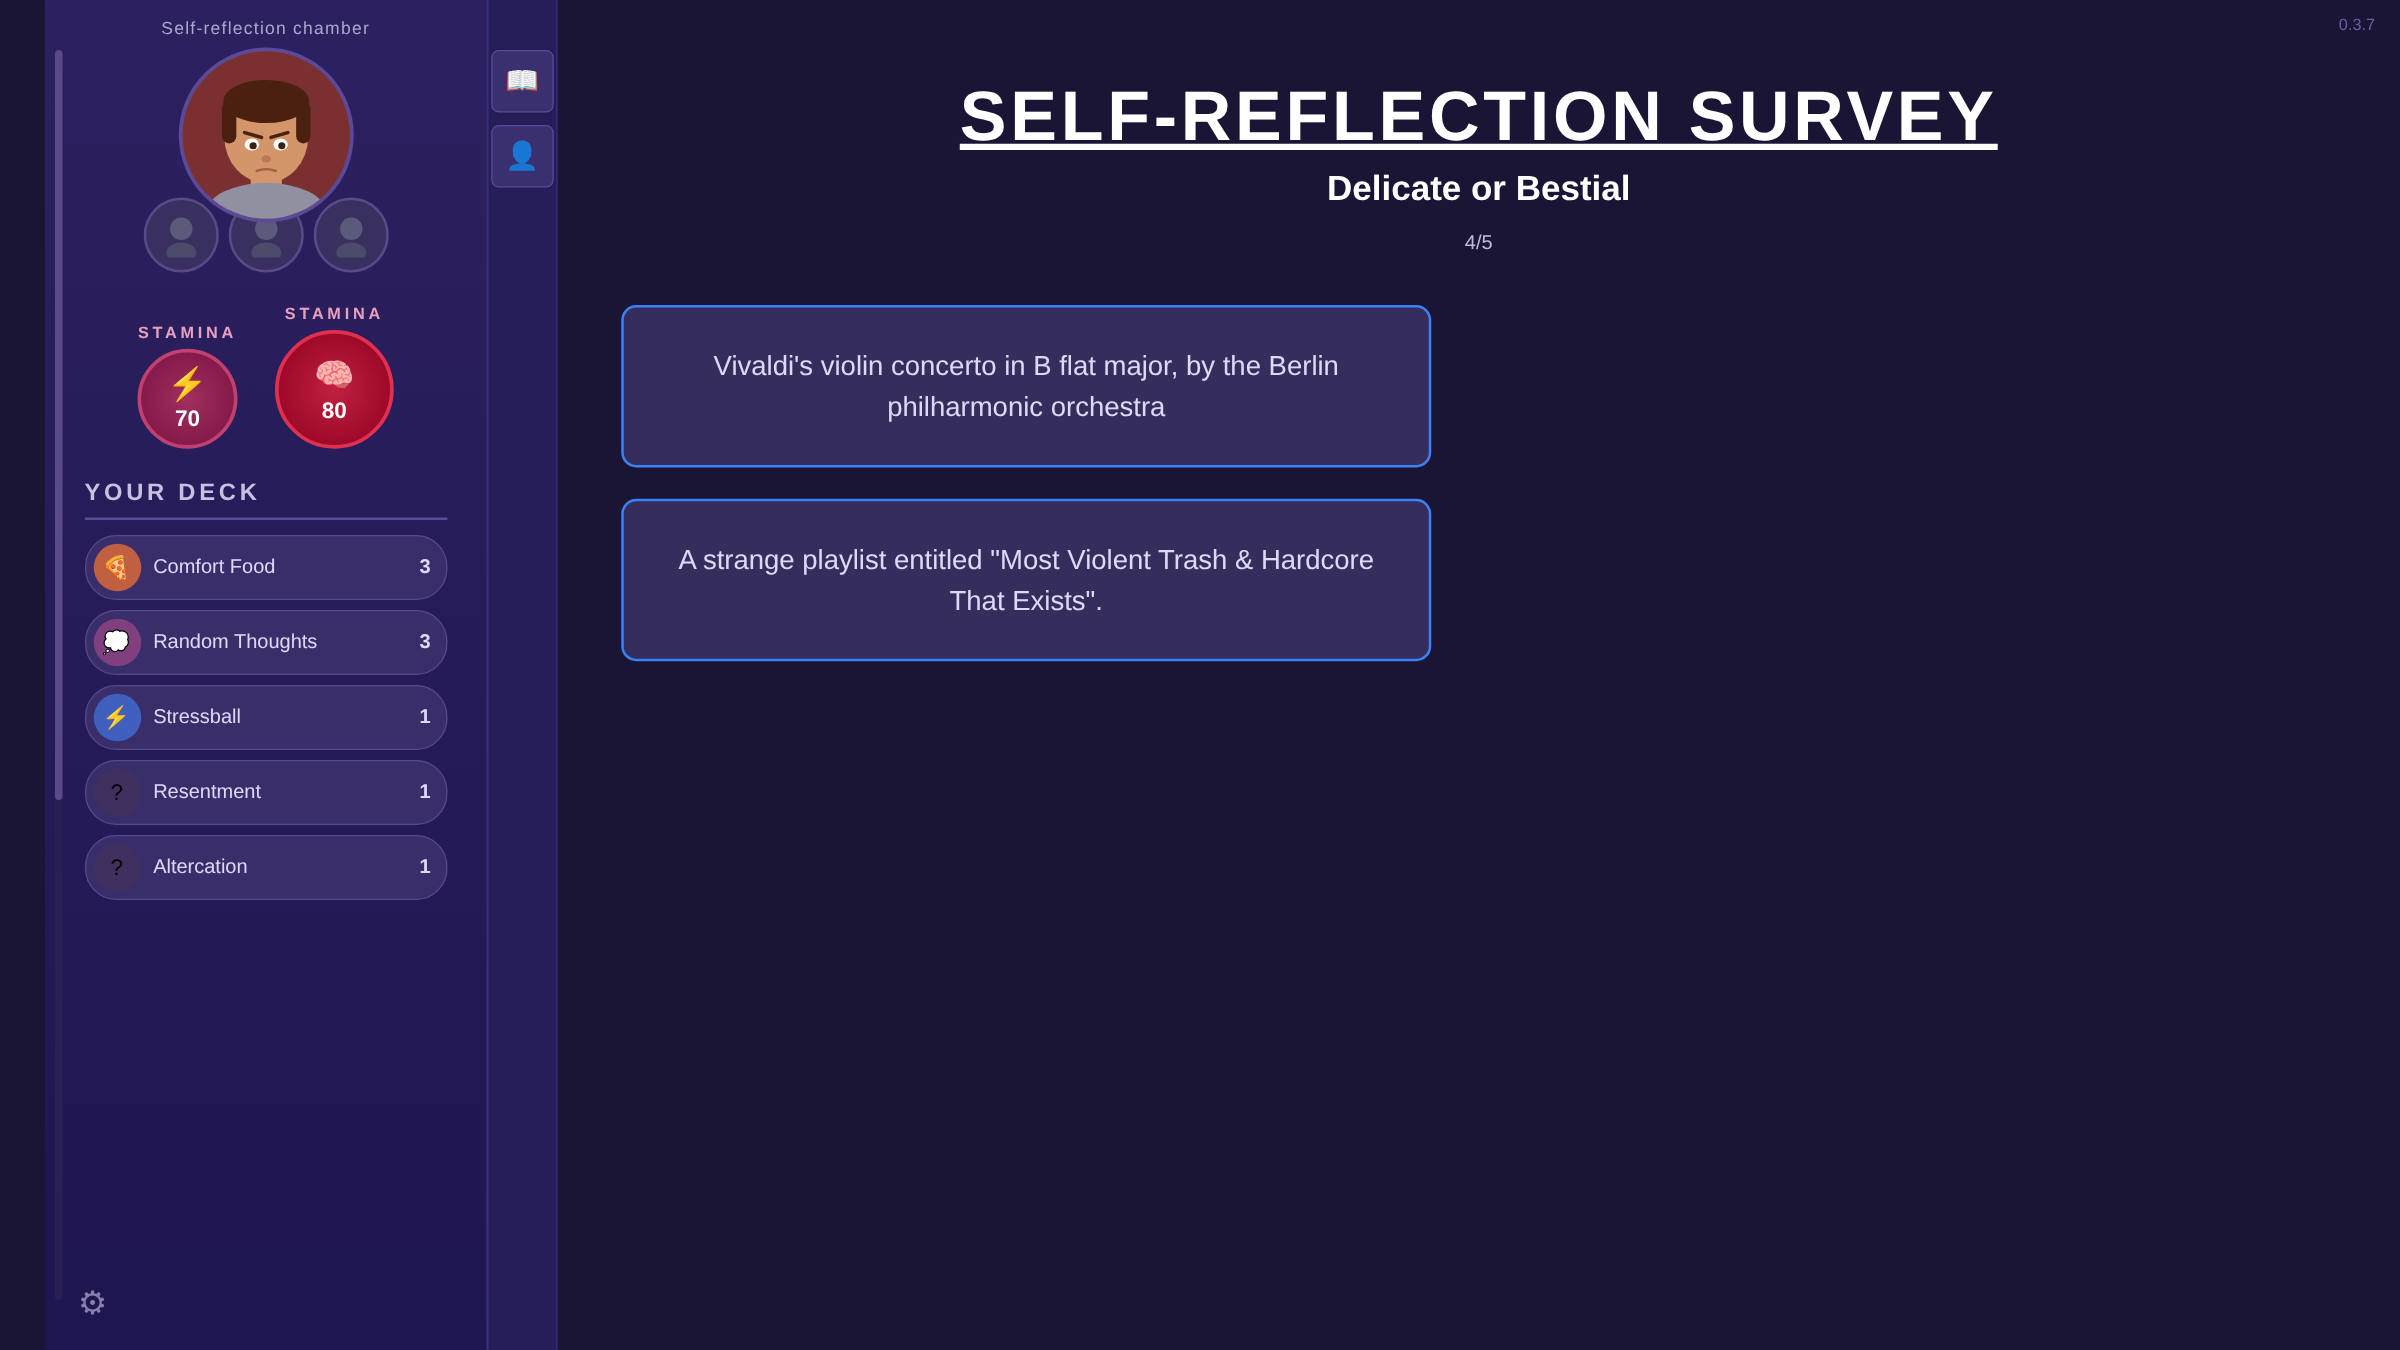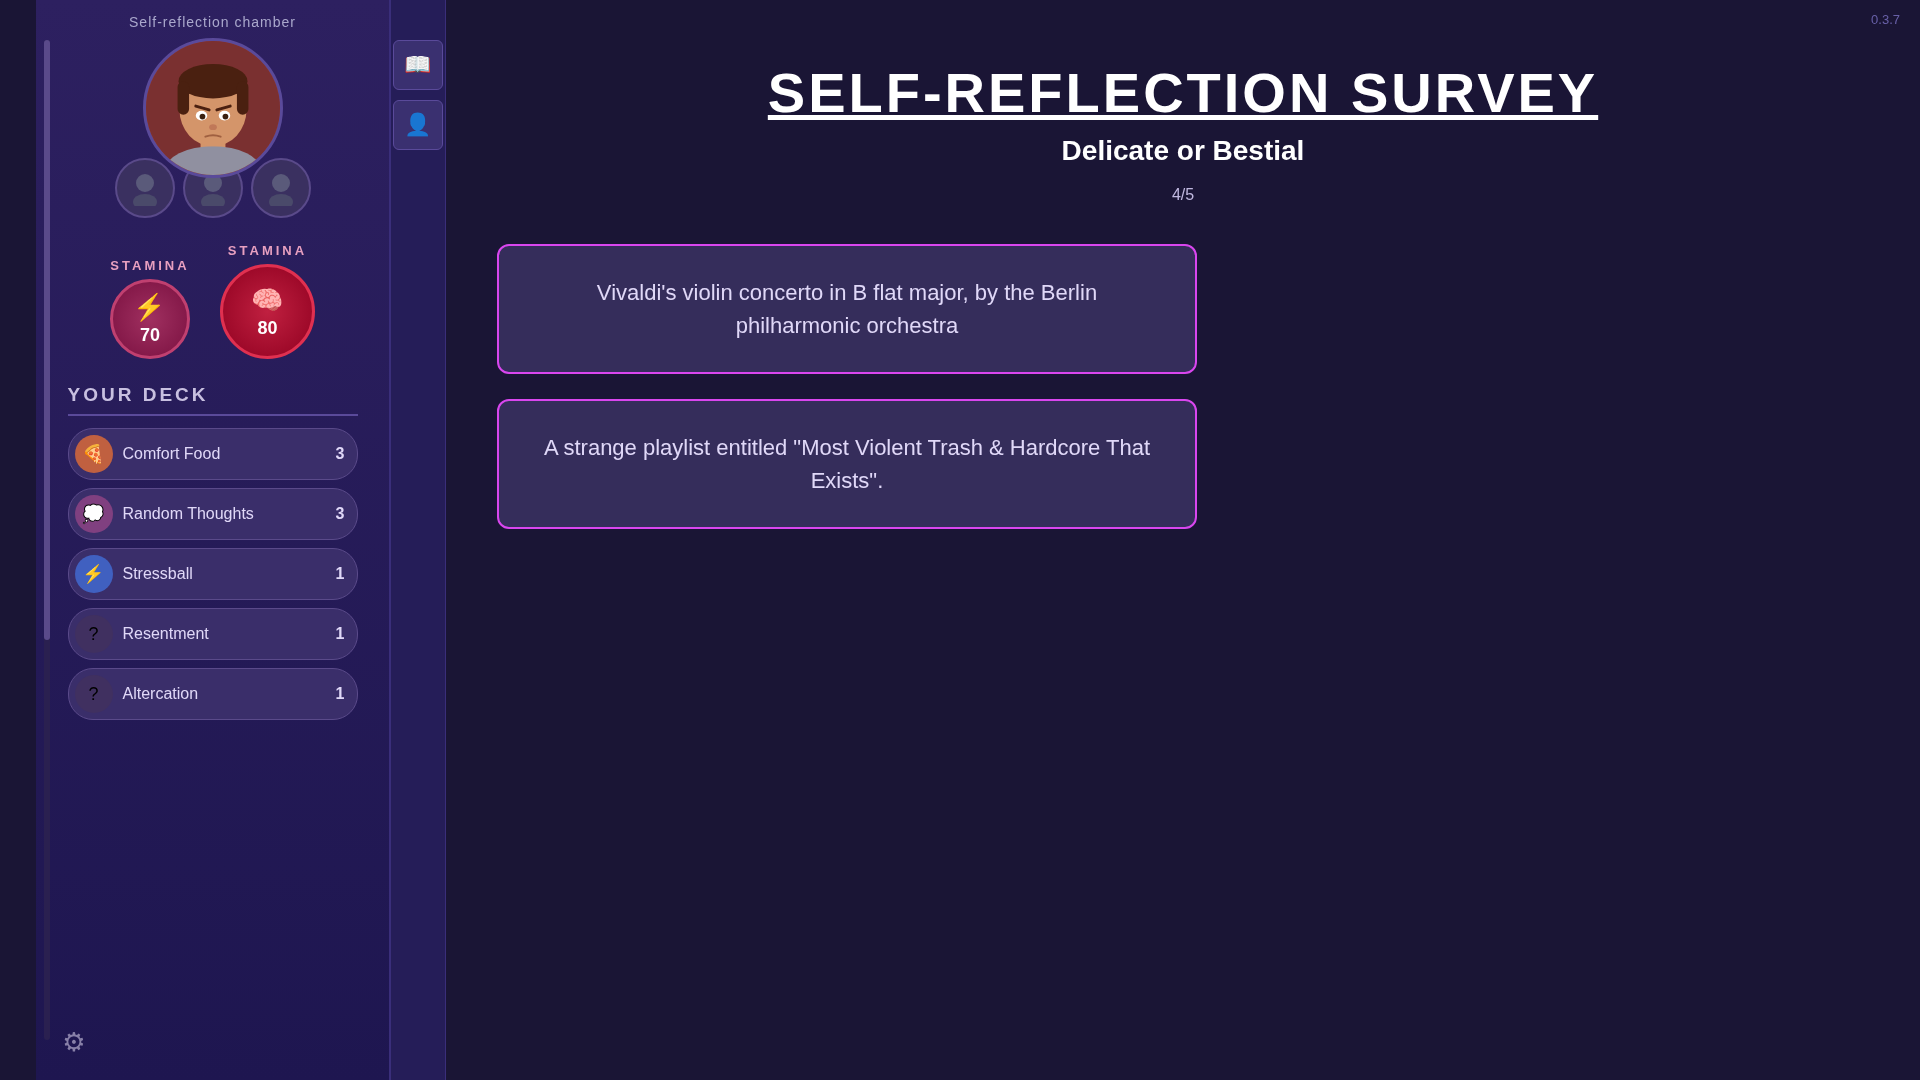--- a/index.html
+++ b/index.html
@@ -309,23 +309,23 @@
     }
 
     .survey-question {
       color: #d8d0f0;
       font-size: 28px;
       text-align: center;
       margin-bottom: 50px;
     }
 
     .answer-option {
-      width: 700px;
+      width: 648px;
       background: rgba(80, 70, 130, 0.5);
-      border: 2px solid #d946ef;
+      border: 2px solid #3b82f6;
       border-radius: 12px;
       padding: 30px 40px;
       margin-bottom: 25px;
       cursor: pointer;
       text-align: center;
       transition: background 0.2s;
     }
 
     .answer-text {
       color: #e0d8f8;

